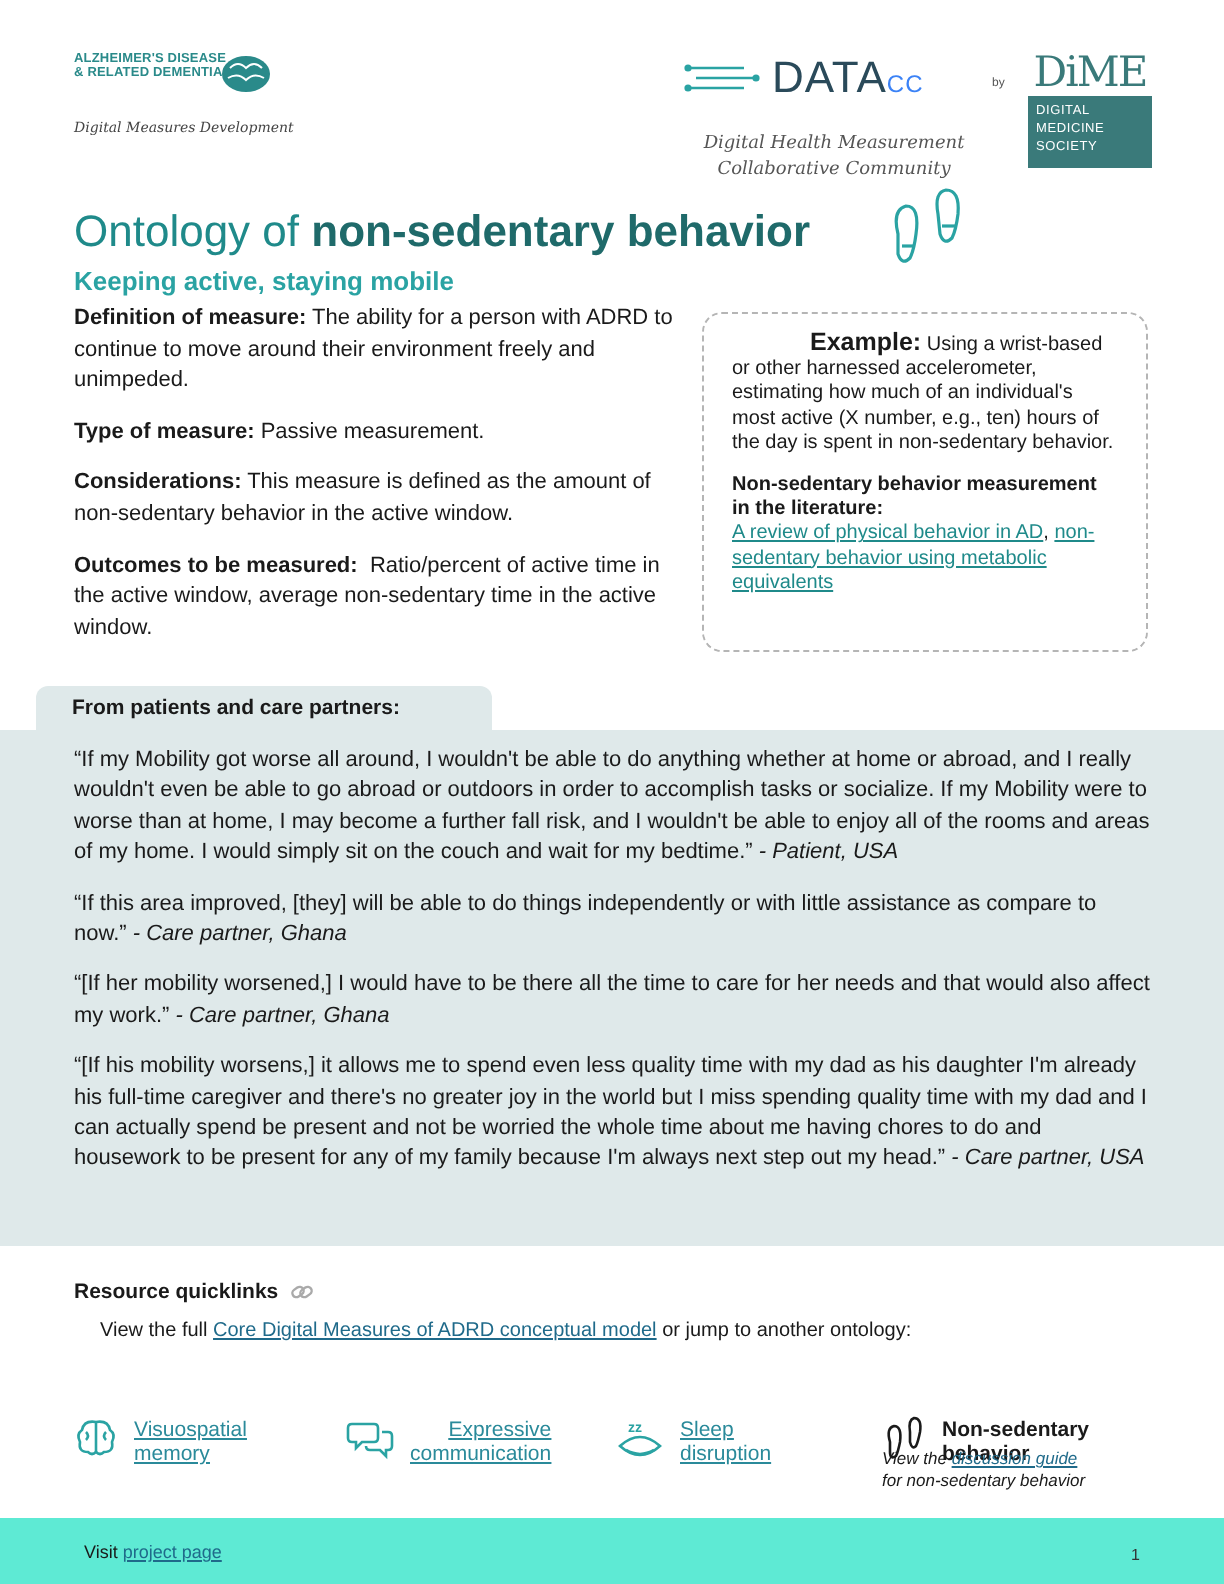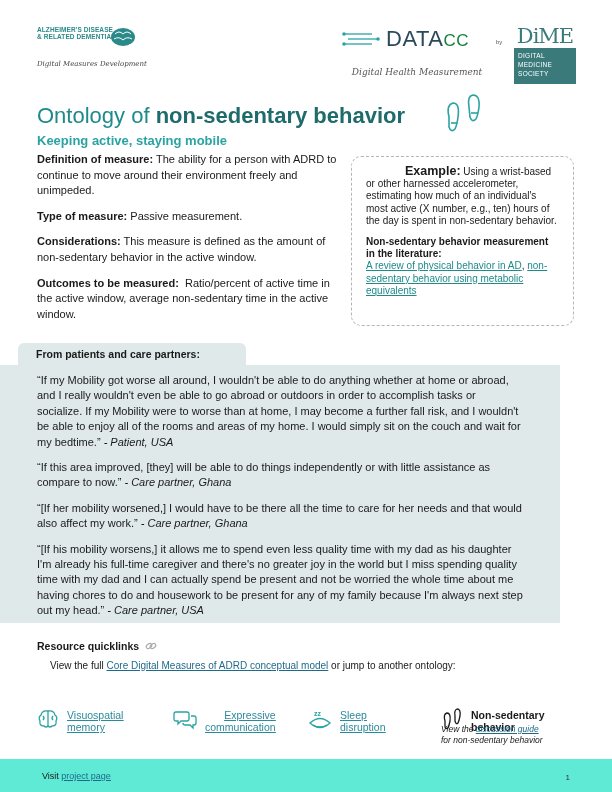--- a/index.html
+++ b/index.html
@@ -9,21 +9,21 @@
   .header { position: absolute; left: 0; top: 0; width: 612px; height: 95px; }
   .adrd-logo { position: absolute; left: 37px; top: 26px; width: 110px; }
   .adrd-line1 { font-size: 6.5px; font-weight: bold; color: #2a8a8a; letter-spacing: 0.1px; }
   .adrd-line2 { font-size: 6.5px; font-weight: bold; color: #2a8a8a; letter-spacing: 0.1px; }
   .adrd-brain { position: absolute; left: 72px; top: 0px; }
   .adrd-tag { font-family: "DejaVu Serif", serif; font-style: italic; font-size: 7px; color: #444; margin-top: 20px; }
 
   .datacc-logo { position: absolute; left: 342px; top: 26px; width: 150px; }
   .datacc-row { display: flex; align-items: center; }
   .datacc-text { font-size: 22px; color: #2a4a5a; font-weight: normal; letter-spacing: 0.5px; margin-left: 6px; }
-  .datacc-text .cc { color: #15803d; font-size: 17px; }
+  .datacc-text .cc { color: #3b82f6; font-size: 12px; }
   .datacc-sub { font-family: "DejaVu Serif", serif; font-style: italic; font-size: 9px; color: #555; text-align: center; line-height: 13px; margin-top: 14px; }
   .by-text { position: absolute; left: 496px; top: 39px; font-size: 6px; color: #555; }
 
   .dime-logo { position: absolute; left: 514px; top: 22px; width: 62px; height: 62px; }
   .dime-top { height: 26px; display: flex; align-items: flex-end; justify-content: center; }
   .dime-bottom { background: #3a7a7a; height: 36px; padding: 3px 4px; }
   .dime-bottom div { color: #fff; font-size: 6.5px; line-height: 9px; letter-spacing: 0.3px; }
 
   .title { position: absolute; left: 37px; top: 103px; font-size: 22px; color: #1f8a8a; }
   .title b { color: #1f6a6a; }
@@ -33,21 +33,21 @@
   .left-col { position: absolute; left: 37px; top: 152px; width: 300px; font-size: 11px; line-height: 15.6px; color: #1a1a1a; }
   .left-col p { margin-bottom: 10px; }
   .left-col b { font-weight: bold; }
 
   .example-box { position: absolute; left: 351px; top: 156px; width: 223px; height: 170px; border: 1px dashed #b5b5b5; border-radius: 10px; padding: 8px 14px; font-size: 10px; line-height: 12.2px; }
   .example-box .ex-label { font-size: 12.5px; font-weight: bold; padding-left: 39px; }
   .example-box .lit-head { font-weight: bold; margin-top: 9px; }
   .example-box a { color: #1f8a8a; text-decoration: underline; }
 
   .quotes-tab { position: absolute; left: 18px; top: 343px; width: 228px; height: 24px; background: #dfe9ea; border-radius: 6px 6px 0 0; padding: 5px 0 0 18px; font-size: 10.5px; font-weight: bold; }
-  .quotes-area { position: absolute; left: 0; top: 365px; width: 560px; height: 258px; background: #dfe9ea; padding: 8px 37px 0 37px; font-size: 11px; line-height: 15.4px; }
+  .quotes-area { position: absolute; left: 0; top: 365px; width: 612px; height: 258px; background: #dfe9ea; padding: 8px 37px 0 37px; font-size: 11px; line-height: 15.4px; }
   .quotes-area p { margin-bottom: 10px; }
   .quotes-area i { font-style: italic; }
 
   .res-head { position: absolute; left: 37px; top: 640px; font-size: 10.5px; font-weight: bold; display: flex; align-items: center; gap: 6px; }
   .res-intro { position: absolute; left: 50px; top: 660px; font-size: 10px; }
   .res-intro a, .onto-link, .res-disc a, .footer a { color: #1f6a8a; text-decoration: underline; }
 
   .onto-row { position: absolute; left: 37px; top: 692px; width: 540px; height: 60px; }
   .onto-item { position: absolute; top: 16px; display: flex; align-items: flex-start; gap: 8px; }
   .onto-item .lbl { font-size: 10.5px; line-height: 12px; margin-top: 1px; }
@@ -81,20 +81,21 @@
             <line x1="2" y1="15" x2="30" y2="15"></line>
         </g>
         <circle cx="2" cy="5" r="1.8" fill="#2aa3a3"></circle>
           <circle cx="36" cy="10" r="1.8" fill="#2aa3a3"></circle>
           <circle cx="2" cy="15" r="1.8" fill="#2aa3a3"></circle>
       </svg>
       <span class="datacc-text"><span>DATA</span><span class="cc">CC</span></span>
     </div>
     <div class="datacc-sub">
       <div>Digital Health Measurement</div>
+      <div>Collaborative Community</div>
     </div>
   </div>
   <div class="by-text">by</div>
 
   <div class="dime-logo">
     <div class="dime-top">
       <span style="font-size:21px;color:#3a7a7a;font-family:'DejaVu Serif',serif;letter-spacing:-1px;">DiME</span>
     </div>
     <div class="dime-bottom">
       <div>DIGITAL</div>

